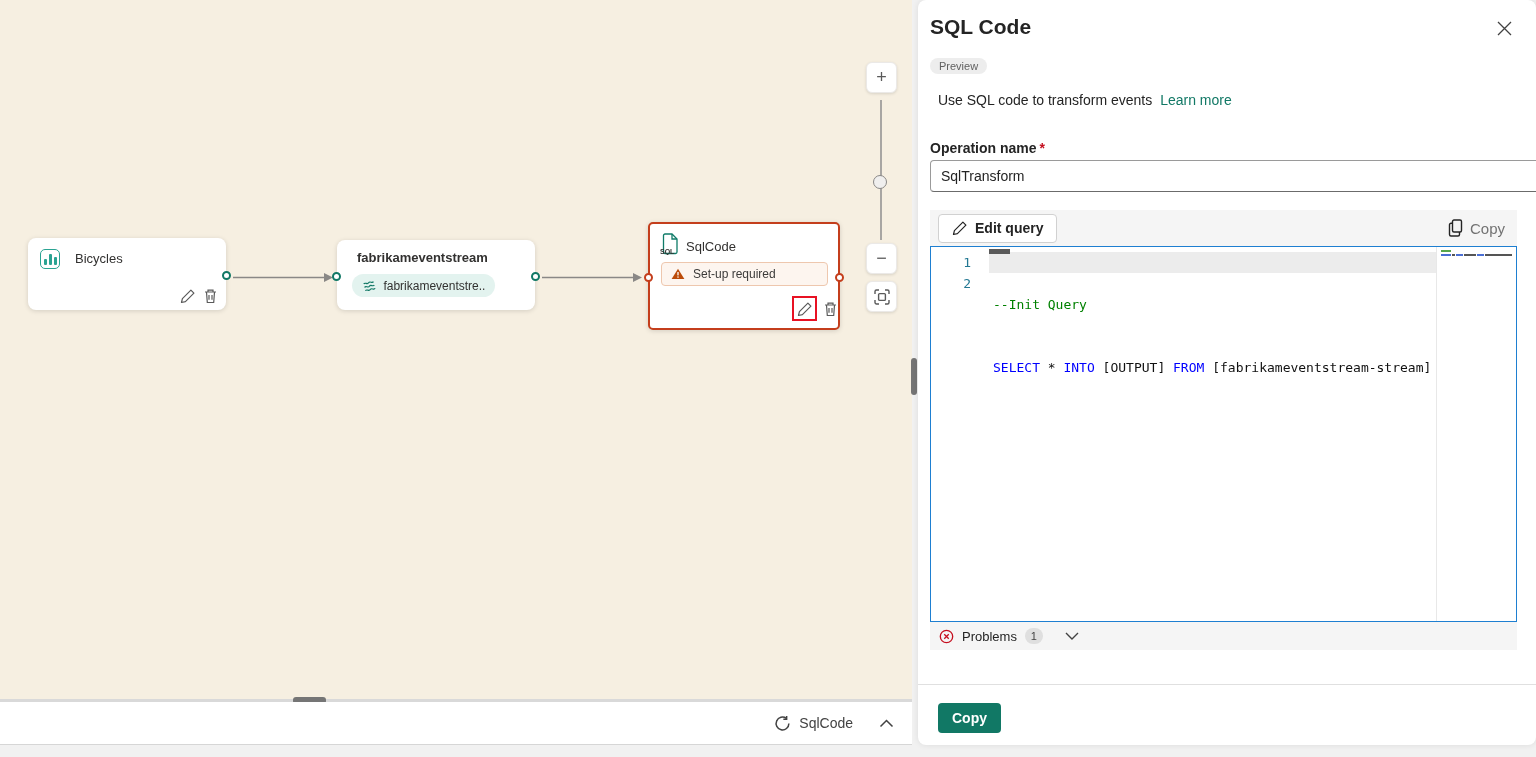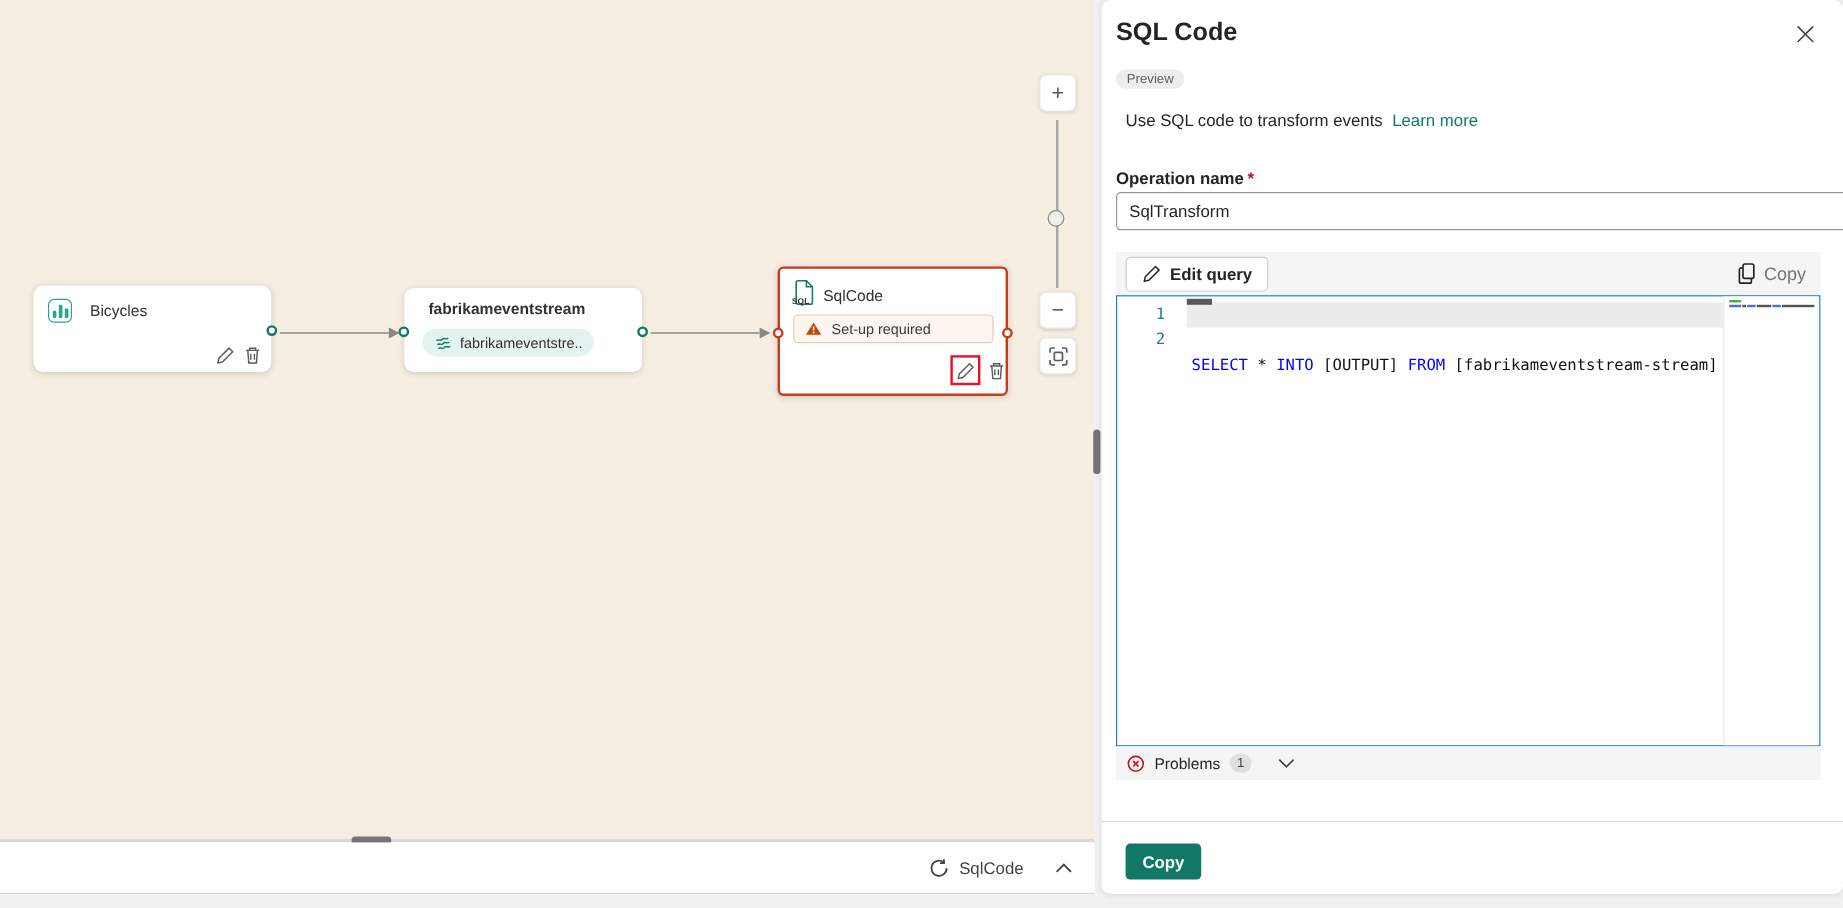--- a/index.html
+++ b/index.html
@@ -288,20 +288,21 @@
       </button>
     </div>
 
     <div class="editor">
       <div class="cur-line"></div>
       <div class="ln-col">
         <div>1</div>
         <div>2</div>
       </div>
       <div class="code-col">
+        <div class="code-line"><span class="tok-comment">--Init Query</span></div>
         <div class="code-line"><span class="tok-kw">SELECT</span><span class="tok-plain"> * </span><span class="tok-kw">INTO</span><span class="tok-plain"> [OUTPUT] </span><span class="tok-kw">FROM</span><span class="tok-plain"> [fabrikameventstream-stream]</span></div>
       </div>
       <div class="minimap">
         <div class="mm-row" style="top:3px;">
           <i style="width:10px;background:#57a64a"></i>
         </div>
         <div class="mm-row" style="top:7px;">
           <i style="width:10px;background:#4a6fd4"></i>
             <i style="width:3px;background:#555"></i>
             <i style="width:7px;background:#4a6fd4"></i>

